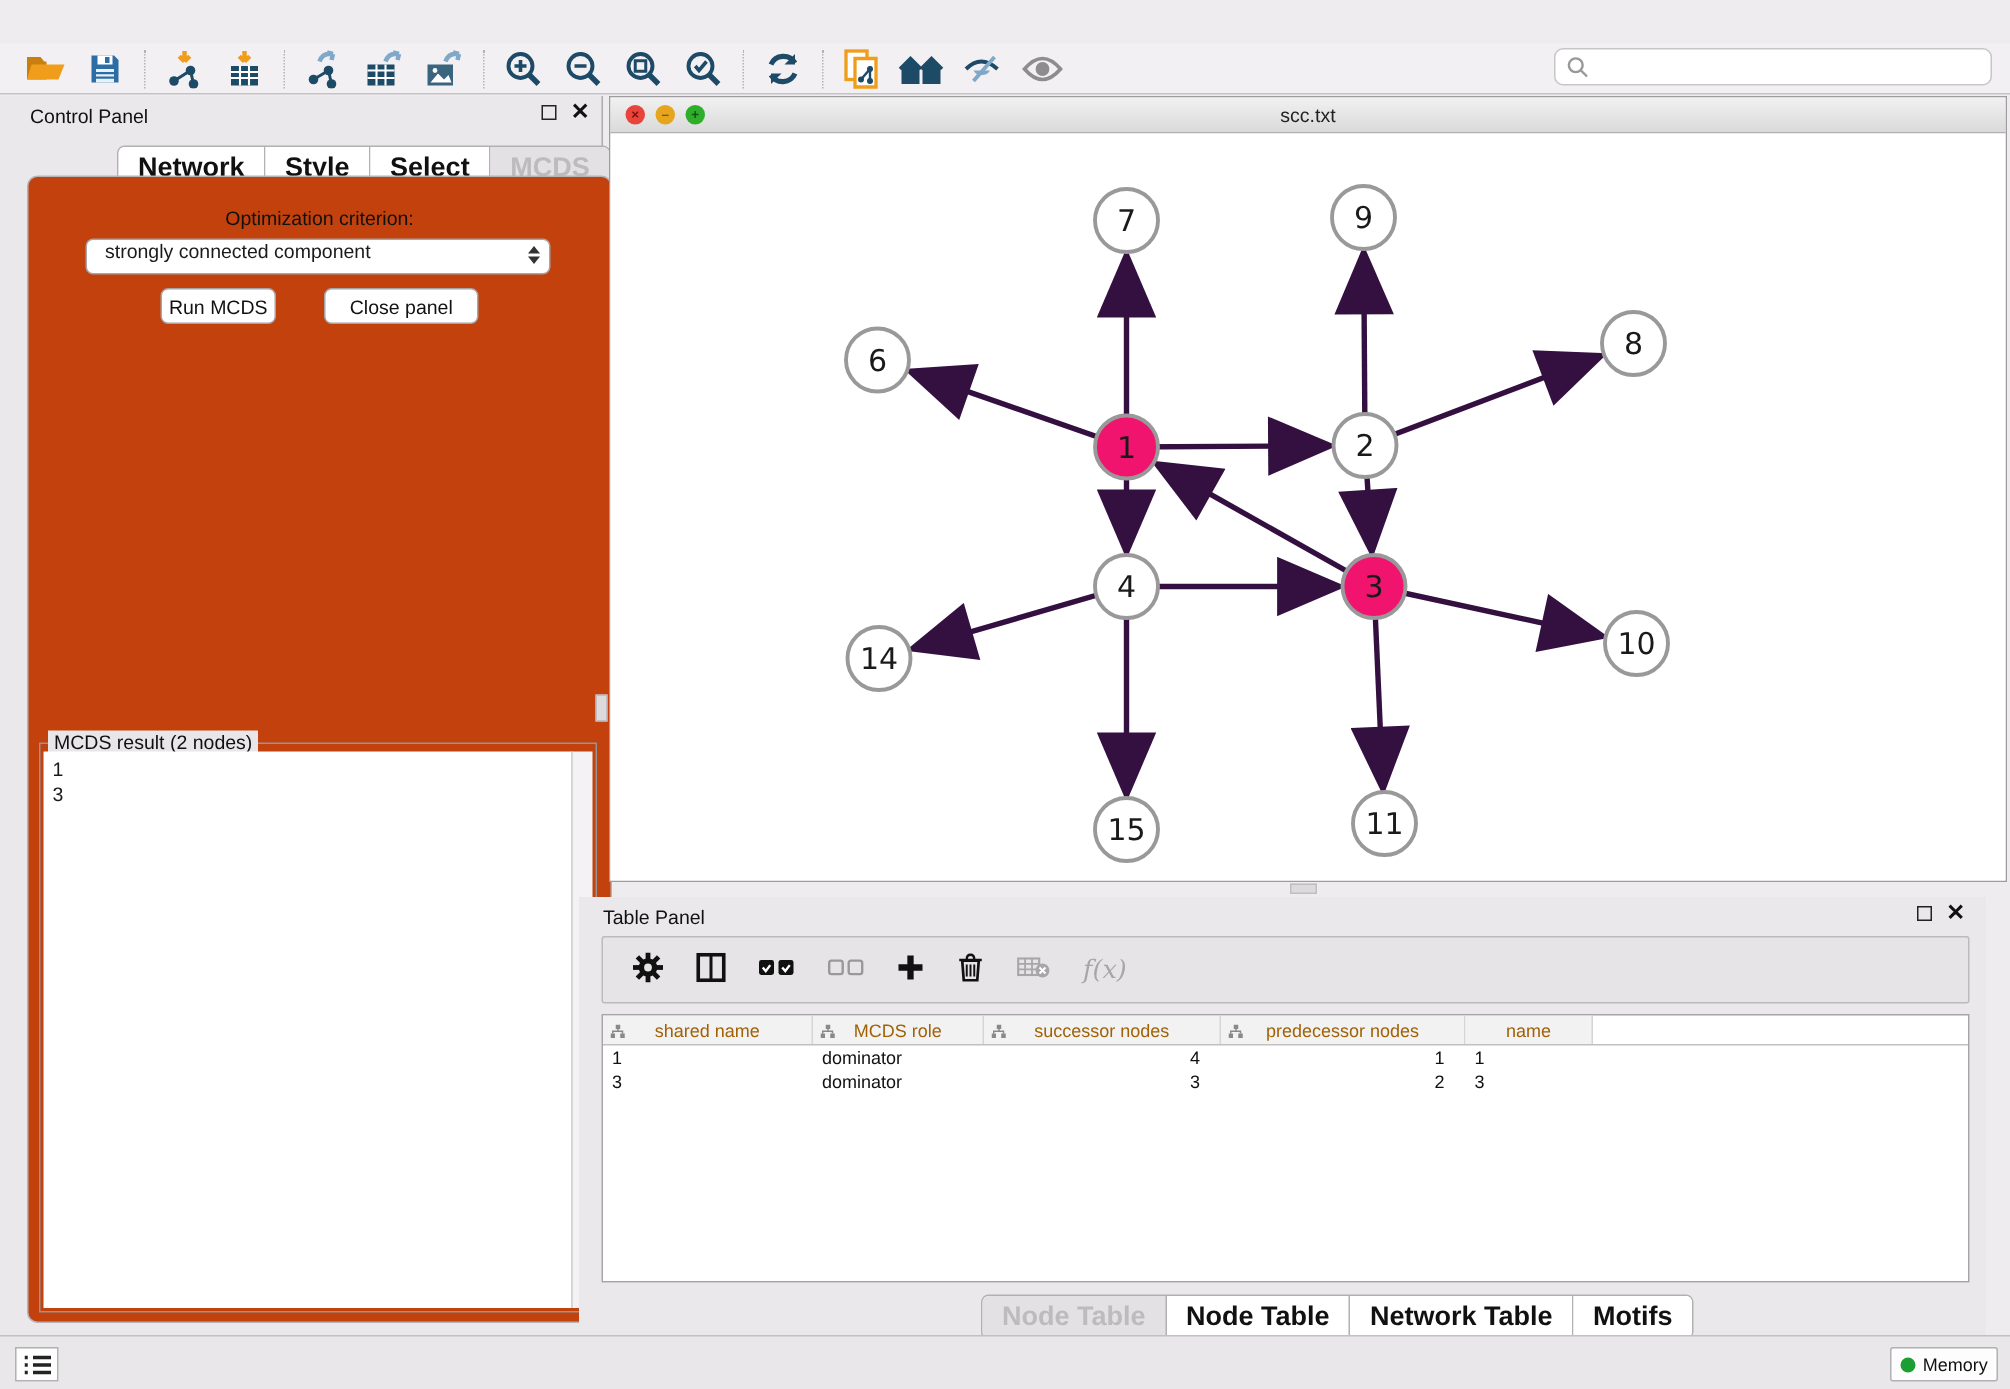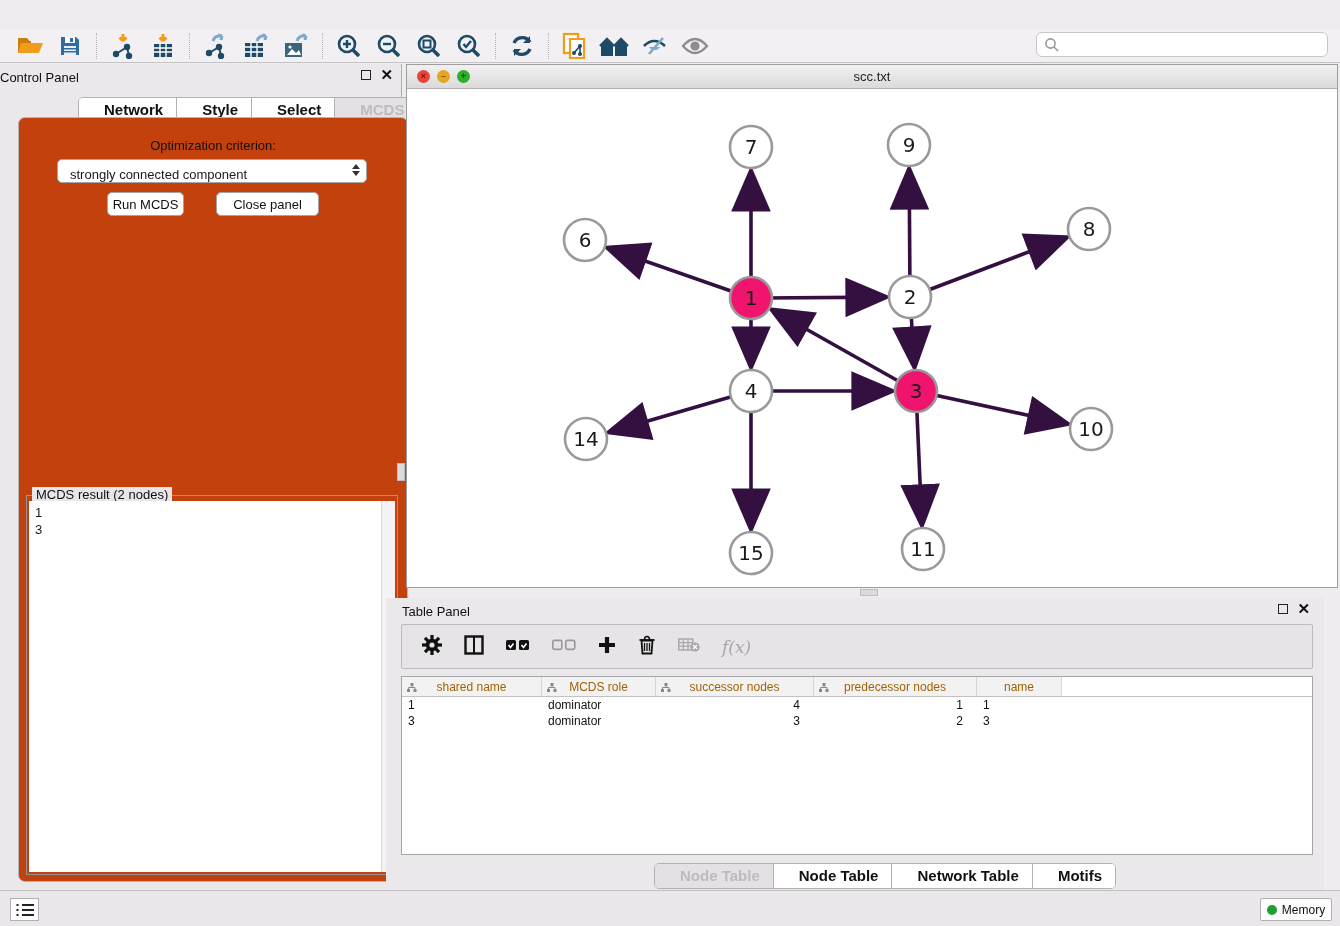--- a/index.html
+++ b/index.html
@@ -15,35 +15,35 @@
   #app-title { position:absolute; left:0; top:7px; width:1340px; text-align:center; color:#b4b2b4; font-size:13px; }
 
   
   #toolbar { position:absolute; left:0; top:29px; width:1340px; height:34px; background:#f2f0f2; border-bottom:1px solid #c4c2c4; display:flex; align-items:center; padding-left:10px; }
   .tb-icon { width:40px; height:30px; display:flex; align-items:center; justify-content:center; }
   .tb-sep { width:1px; height:26px; border-left:1px dotted #b4b2b4; margin:0 6px; }
   #search-field { position:absolute; right:12px; top:3px; width:292px; height:25px; background:#fff; border:1px solid #c8c6c8; border-radius:6px; display:flex; align-items:center; padding-left:7px; }
 
   
   #control-panel { position:absolute; left:0; top:64px; width:402px; height:826px; background:#eae8ea; border-right:1px solid #aeacae; }
-  .panel-header { position:relative; height:26px; padding:6px 10px 0 0; }
+  .panel-header { position:relative; height:26px; padding:6px 10px 0 20px; }
   .panel-title { font-size:13px; color:#111; }
   .panel-btns { position:absolute; right:8px; top:6px; display:flex; gap:9px; align-items:center; }
   .float-btn { width:10px; height:10px; border:1.6px solid #222; }
   .close-btn { font-weight:bold; font-size:15px; line-height:10px; color:#111; }
 
   .seg-tabs { display:flex; border:1px solid #b2b0b2; border-radius:5px; overflow:hidden; background:#fff; }
-  .seg-tab { padding:3px 13px 4px 25px; font-weight:bold; font-size:15px; background:#fff; border-right:1px solid #b2b0b2; color:#111; }
+  .seg-tab { padding:3px 13px 4px 13px; font-weight:bold; font-size:18px; background:#fff; border-right:1px solid #b2b0b2; color:#111; }
   .seg-tab:last-child { border-right:none; }
   .seg-tab.selected { background:#e3e1e3; color:#bdbbbd; }
   #cp-tabs { position:absolute; left:78px; top:33px; }
 
   #cp-body { position:absolute; left:18px; top:53px; width:390px; height:765px; border:1px solid #b6b4b6; border-radius:7px; background:#c2410c; }
   #opt-label { position:absolute; left:0; top:20px; width:100%; text-align:center; font-size:13px; color:#111; }
-  #criterion-select { position:absolute; left:38px; top:41px; width:310px; height:24px; background:#fff; border:1px solid #a6a4a6; border-radius:5px; display:flex; align-items:flex-end; padding-left:12px; font-size:13px; }
+  #criterion-select { position:absolute; left:38px; top:41px; width:310px; height:24px; background:#fff; border:1px solid #a6a4a6; border-radius:5px; display:flex; align-items:flex-start; padding-left:12px; font-size:13px; }
   .stepper { position:absolute; right:6px; top:4px; display:flex; flex-direction:column; gap:2px; }
   .tri-up { width:0; height:0; border-left:4px solid transparent; border-right:4px solid transparent; border-bottom:5px solid #333; }
   .tri-down { width:0; height:0; border-left:4px solid transparent; border-right:4px solid transparent; border-top:5px solid #333; }
   .cp-btn { position:absolute; top:74px; height:24px; background:#fff; border:1px solid #a6a4a6; border-radius:5px; font-size:13px; display:flex; align-items:center; justify-content:center; color:#111; }
   #run-btn { left:88px; width:77px; }
   #close-panel-btn { left:197px; width:103px; }
 
   #mcds-result { position:absolute; left:7px; top:377px; width:372px; height:380px; border:1px solid #969496; }
   #mcds-result-title { position:absolute; left:5px; top:-9px; background:#e8e6e8; padding:0 4px; font-size:13px; color:#111; }
   #mcds-result-inner { position:absolute; left:2px; top:5px; right:16px; bottom:2px; background:#fff; padding:3px 2px 0 6px; font-size:13px; line-height:17px; }

